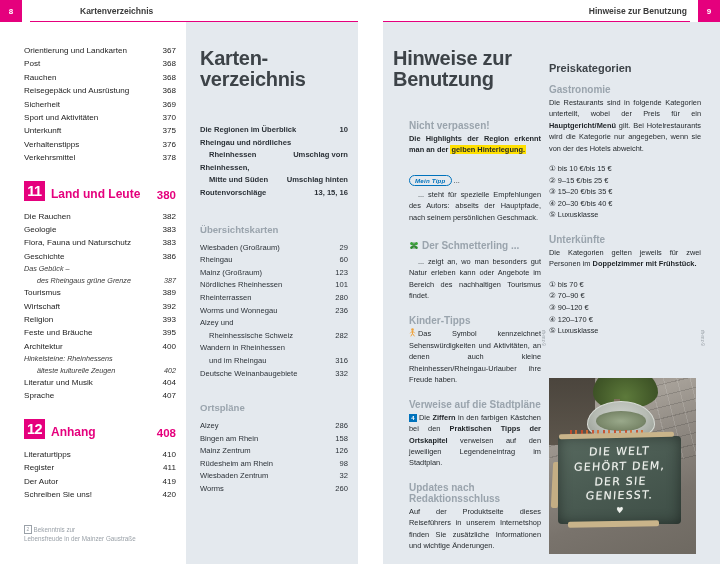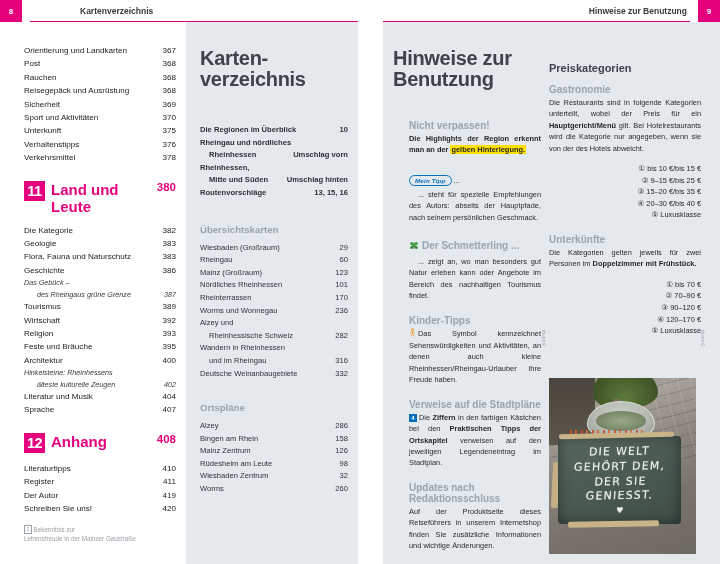--- a/index.html
+++ b/index.html
@@ -58,31 +58,31 @@
   }
   .toc-row .t { padding-right: 4px; }
   .toc-row .p { font-variant-numeric: tabular-nums; }
 
   .toc-row.sub  { font-style: italic; font-size: 7.2px; color: #3a3a3a; line-height: 11.4px; }
   .toc-row.sub2 { font-style: italic; font-size: 7.2px; color: #3a3a3a; line-height: 11.4px; }
   .toc-row.sub2 .t { padding-left: 13px; }
   .toc-row.sub2 .p { font-style: italic; }
 
   .chapter-row {
-    display: flex; align-items: flex-start; margin: 16px 0 9px 0;
+    display: flex; align-items: flex-end; margin: 16px 0 9px 0;
   }
   .chap-num {
     background: #e5007d; color: #ffffff;
     font-weight: bold; font-size: 14.5px;
     width: 21px; height: 20px;
     display: flex; align-items: center; justify-content: center;
     letter-spacing: -0.5px;
   }
   .chap-title {
-    color: #e5007d; font-weight: bold; font-size: 15px;
+    color: #e5007d; font-weight: bold; font-size: 12px;
     margin-left: 6px; flex: 1;
   }
   .chap-page {
     color: #e5007d; font-weight: bold; font-size: 11.5px;
   }
 
   .photo-credit {
     position: absolute; left: 24px; top: 525px; width: 160px;
     font-size: 6.3px; color: #9aa1a8; line-height: 9.4px;
   }
@@ -151,21 +151,21 @@
     font-size: 4.6px; color: #9aa1a8;
     transform: rotate(90deg); transform-origin: left top;
     white-space: nowrap;
   }
 
   
   #col-price { position: absolute; left: 549px; top: 62px; width: 152px; }
   .price-title {
     font-size: 11px; font-weight: bold; color: #3d4348; margin-bottom: 10px;
   }
-  .price-list { margin-top: 9px; text-align: right; }
+  .price-list { margin-top: 9px; }
   .price-item {
     font-size: 7.4px; color: #1f2428; line-height: 11.6px;
   }
   .circ { font-size: 7.6px; margin-right: 2px; }
 
   
   #photo {
     position: absolute; left: 549px; top: 378px; width: 147px; height: 176px;
     overflow: hidden;
     background: #6a6257;
@@ -308,21 +308,21 @@
       </div>
 
     <div class="chapter-row">
       <span class="chap-num">11</span>
       <span class="chap-title">Land und Leute</span>
       <span class="chap-page">380</span>
     </div>
 
     <div>
         <div class="toc-row">
-          <span class="t">Die Kategorie</span>
+          <span class="t">Die Rauchen</span>
           <span class="p">382</span>
         </div>
         <div class="toc-row">
           <span class="t">Geologie</span>
           <span class="p">383</span>
         </div>
         <div class="toc-row">
           <span class="t">Flora, Fauna und Naturschutz</span>
           <span class="p">383</span>
         </div>
@@ -455,21 +455,21 @@
         <div class="maps-row">
           <span class="t">Mainz (Großraum)</span>
           <span class="p">123</span>
         </div>
         <div class="maps-row">
           <span class="t">Nördliches Rheinhessen</span>
           <span class="p">101</span>
         </div>
         <div class="maps-row">
           <span class="t">Rheinterrassen</span>
-          <span class="p">170</span>
+          <span class="p">280</span>
         </div>
         <div class="maps-row">
           <span class="t">Worms und Wonnegau</span>
           <span class="p">236</span>
         </div>
         <div class="maps-row">
           <span class="t">Alzey und</span>
           <span class="p"></span>
         </div>
         <div class="maps-row ind">
@@ -499,21 +499,21 @@
         </div>
         <div class="maps-row">
           <span class="t">Bingen am Rhein</span>
           <span class="p">158</span>
         </div>
         <div class="maps-row">
           <span class="t">Mainz Zentrum</span>
           <span class="p">126</span>
         </div>
         <div class="maps-row">
-          <span class="t">Rüdesheim am Leute</span>
+          <span class="t">Rüdesheim am Rhein</span>
           <span class="p">98</span>
         </div>
         <div class="maps-row">
           <span class="t">Wiesbaden Zentrum</span>
           <span class="p">32</span>
         </div>
         <div class="maps-row">
           <span class="t">Worms</span>
           <span class="p">260</span>
         </div>

